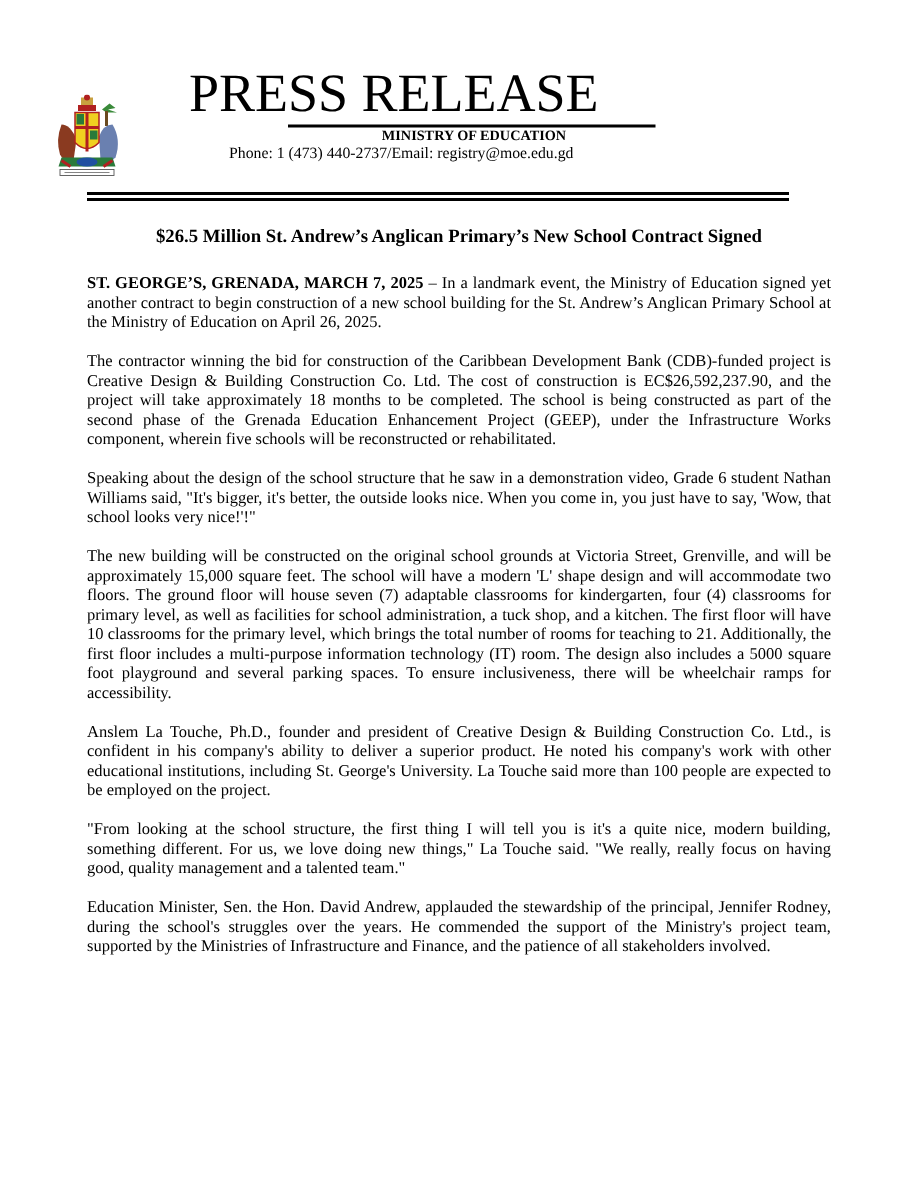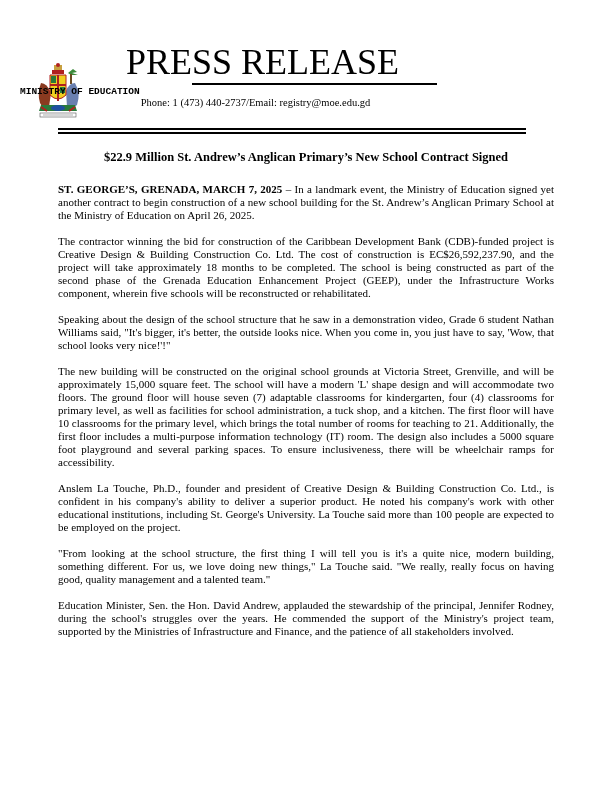--- a/index.html
+++ b/index.html
@@ -8,25 +8,25 @@
       font-family: "Liberation Serif", "DejaVu Serif", serif; color: #000;
     }
     .crest { position: absolute; left: 33px; top: 63px; width: 50px; height: 58px; }
     .title {
       position: absolute; left: 0; width: 505px; top: 42px; text-align: center;
       font-size: 36px; line-height: 40px; letter-spacing: 0px;
       padding-left: 20px; box-sizing: border-box;
     }
     .title-rule { position: absolute; left: 192px; top: 83px; width: 245px; height: 2px; background: #000; }
     .ministry {
-      position: absolute; left: 0; width: 612px; top: 86px; 
-      font-size: 9.5px; font-weight: bold; padding-left: 20px; box-sizing: border-box; font-family: Liberation Mono, monospace;
+      position: absolute; left: 0; width: 612px; top: 86px; text-align: center;
+      font-size: 9.5px; font-weight: bold; padding-left: 20px; box-sizing: border-box;
     }
     .contact {
-      position: absolute; left: 0; width: 491px; top: 97px; text-align: center;
+      position: absolute; left: 12px; width: 491px; top: 97px; text-align: center;
       font-size: 10.5px; padding-left: 20px; box-sizing: border-box; font-family: Liberation Serif, serif;
     }
     .double-rule { position: absolute; left: 58px; top: 128px; width: 468px; height: 6px; border-top: 2px solid #000; border-bottom: 2px solid #000; box-sizing: border-box; }
     .headline {
       position: absolute; left: 0; width: 612px; top: 150px; text-align: center;
       font-size: 12.5px; font-weight: bold;
     }
     .body-text {
       position: absolute; left: 58px; width: 496px; top: 183px;
       font-size: 11px; line-height: 13px; text-align: justify;
@@ -65,21 +65,21 @@
     <line x1="10" y1="52" x2="40" y2="52" stroke="#777" stroke-width="0.6"></line>
   </svg>
 </div>
 
 <div class="title">PRESS RELEASE</div>
 <div class="title-rule"></div>
 <div class="ministry">MINISTRY OF EDUCATION</div>
 <div class="contact">Phone: 1 (473) 440-2737/Email: registry@moe.edu.gd</div>
 <div class="double-rule"></div>
 
-<div class="headline">$22.9 Million St. Andrew’s Anglican Primary’s New School Contract Signed</div>
+<div class="headline">$26.5 Million St. Andrew’s Anglican Primary’s New School Contract Signed</div>
 
 <div class="body-text">
   <p><span class="dateline">ST. GEORGE’S, GRENADA, MARCH 7, 2025</span><span> – In a landmark event, the Ministry of Education signed yet another contract to begin construction of a new school building for the St. Andrew’s Anglican Primary School at the Ministry of Education on April 26, 2025.</span></p>
   <p>The contractor winning the bid for construction of the Caribbean Development Bank (CDB)-funded project is Creative Design &amp; Building Construction Co. Ltd. The cost of construction is EC$26,592,237.90, and the project will take approximately 18 months to be completed. The school is being constructed as part of the second phase of the Grenada Education Enhancement Project (GEEP), under the Infrastructure Works component, wherein five schools will be reconstructed or rehabilitated.</p>
   <p>Speaking about the design of the school structure that he saw in a demonstration video, Grade 6 student Nathan Williams said, "It's bigger, it's better, the outside looks nice. When you come in, you just have to say, 'Wow, that school looks very nice!'!"</p>
   <p>The new building will be constructed on the original school grounds at Victoria Street, Grenville, and will be approximately 15,000 square feet. The school will have a modern 'L' shape design and will accommodate two floors. The ground floor will house seven (7) adaptable classrooms for kindergarten, four (4) classrooms for primary level, as well as facilities for school administration, a tuck shop, and a kitchen. The first floor will have 10 classrooms for the primary level, which brings the total number of rooms for teaching to 21. Additionally, the first floor includes a multi-purpose information technology (IT) room. The design also includes a 5000 square foot playground and several parking spaces. To ensure inclusiveness, there will be wheelchair ramps for accessibility.</p>
   <p>Anslem La Touche, Ph.D., founder and president of Creative Design &amp; Building Construction Co. Ltd., is confident in his company's ability to deliver a superior product. He noted his company's work with other educational institutions, including St. George's University. La Touche said more than 100 people are expected to be employed on the project.</p>
   <p>"From looking at the school structure, the first thing I will tell you is it's a quite nice, modern building, something different. For us, we love doing new things," La Touche said. "We really, really focus on having good, quality management and a talented team."</p>
   <p>Education Minister, Sen. the Hon. David Andrew, applauded the stewardship of the principal, Jennifer Rodney, during the school's struggles over the years. He commended the support of the Ministry's project team, supported by the Ministries of Infrastructure and Finance, and the patience of all stakeholders involved.</p>
 </div>

